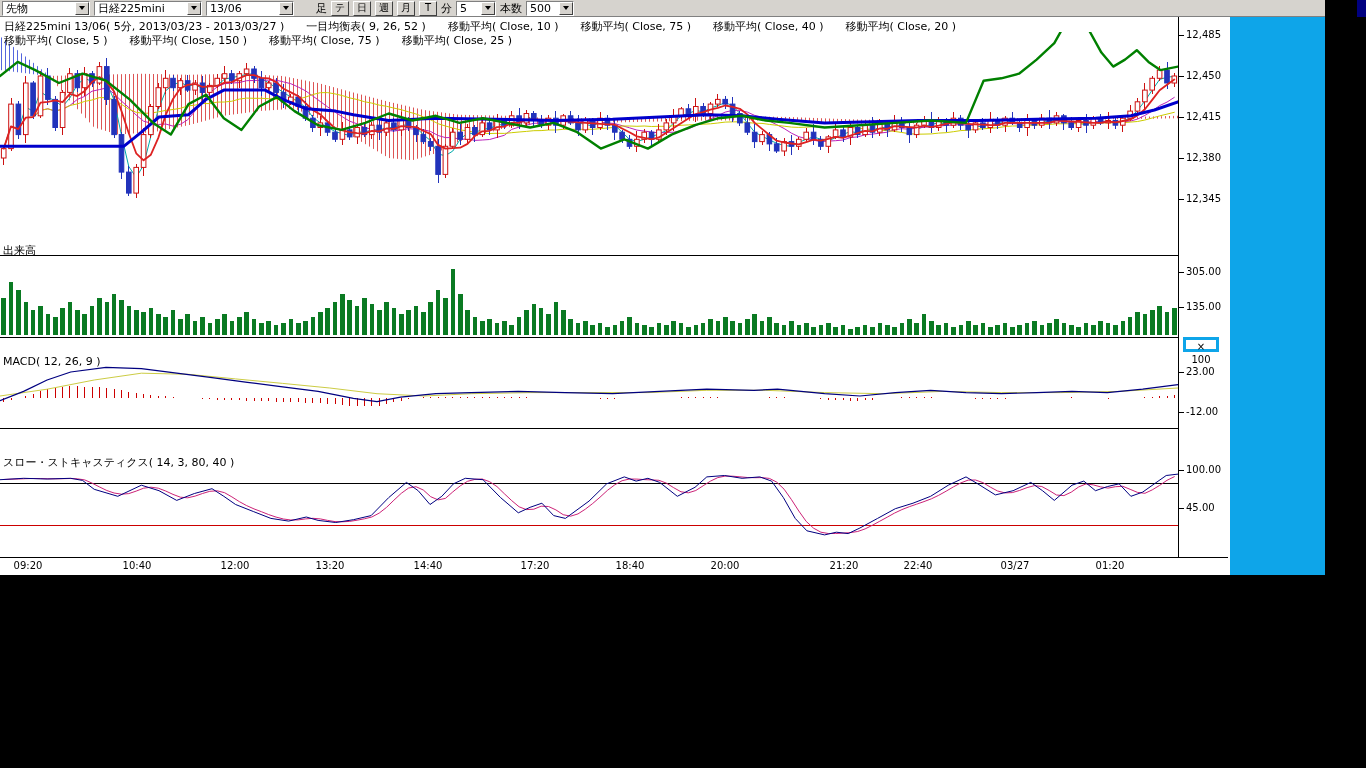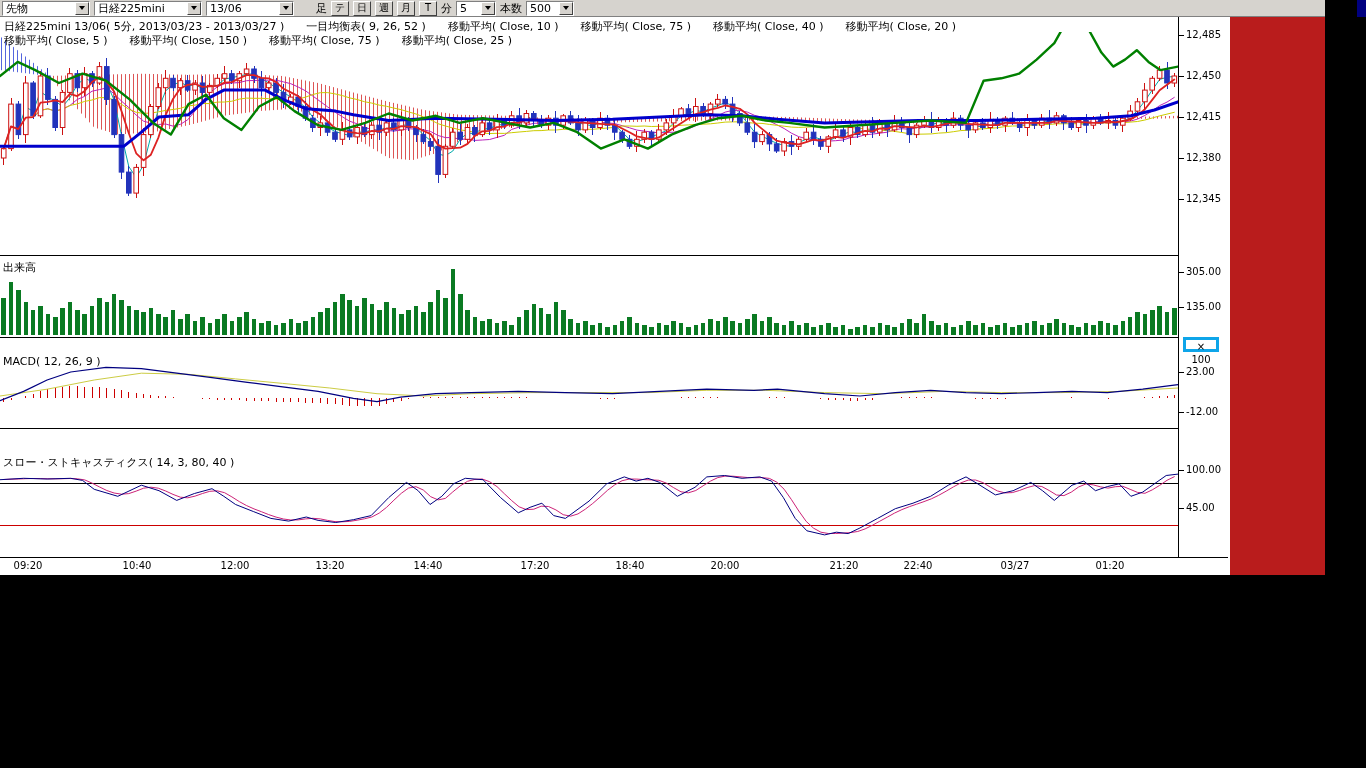--- a/index.html
+++ b/index.html
@@ -1,19 +1,19 @@
 <!DOCTYPE html>
 <html><head>
 <meta charset="utf-8">
 <style>
   html,body{margin:0;padding:0;background:#000;}
   *{box-sizing:border-box;}
   .screen{position:relative;width:1366px;height:768px;background:#000;overflow:hidden;
           font-family:"DejaVu Sans",sans-serif;color:#000;}
-  .app-window{position:absolute;left:0;top:0;width:1325px;height:575px;background:#b91c1c;}
+  .app-window{position:absolute;left:0;top:0;width:1325px;height:575px;background:#0ea5e9;}
   
   .toolbar{height:17px;background:#d6d3ce;border-bottom:1px solid #808080;
            display:flex;align-items:center;gap:4px;padding:0 2px;font-size:11px;}
   .combo{height:15px;background:#fff;border:1px solid;border-color:#808080 #fff #fff #808080;
          display:flex;align-items:center;padding-left:3px;}
   .combo .ctext{flex:1;white-space:nowrap;overflow:hidden;font-size:11px;line-height:13px;}
   .combo-btn{width:14px;height:13px;background:#d6d3ce;border:1px solid;border-color:#fff #404040 #404040 #fff;
              display:flex;align-items:center;justify-content:center;flex:none;}
   .tri{width:0;height:0;border-left:3px solid transparent;border-right:3px solid transparent;border-top:4px solid #000;}
   .w88{width:88px}.w108{width:108px}.w88b{width:88px}.w40{width:40px}.w48{width:48px}
@@ -725,21 +725,21 @@
           </g>
         </svg>
 
       <div class="legend" style="top:2px">
         <span>日経225mini 13/06( 5分, 2013/03/23 - 2013/03/27 )</span><span>一目均衡表( 9, 26, 52 )</span><span>移動平均( Close, 10 )</span><span>移動平均( Close, 75 )</span><span>移動平均( Close, 40 )</span><span>移動平均( Close, 20 )</span>
       </div>
       <div class="legend" style="top:16px">
         <span>移動平均( Close, 5 )</span><span>移動平均( Close, 150 )</span><span>移動平均( Close, 75 )</span><span>移動平均( Close, 25 )</span>
       </div>
 
-      <div class="pane-label" style="top:243px">出来高</div>
+      <div class="pane-label" style="top:226px">出来高</div>
       <div class="pane-label" style="top:338px">MACD( 12, 26, 9 )</div>
       <div class="pane-label" style="top:438px">スロー・ストキャスティクス( 14, 3, 80, 40 )</div>
 
       <div class="ylabel" style="top:12px">12,485</div>
       <div class="ylabel" style="top:53px">12,450</div>
       <div class="ylabel" style="top:94px">12,415</div>
       <div class="ylabel" style="top:135px">12,380</div>
       <div class="ylabel" style="top:176px">12,345</div>
 
       <div class="ylabel" style="top:249px">305.00</div>

